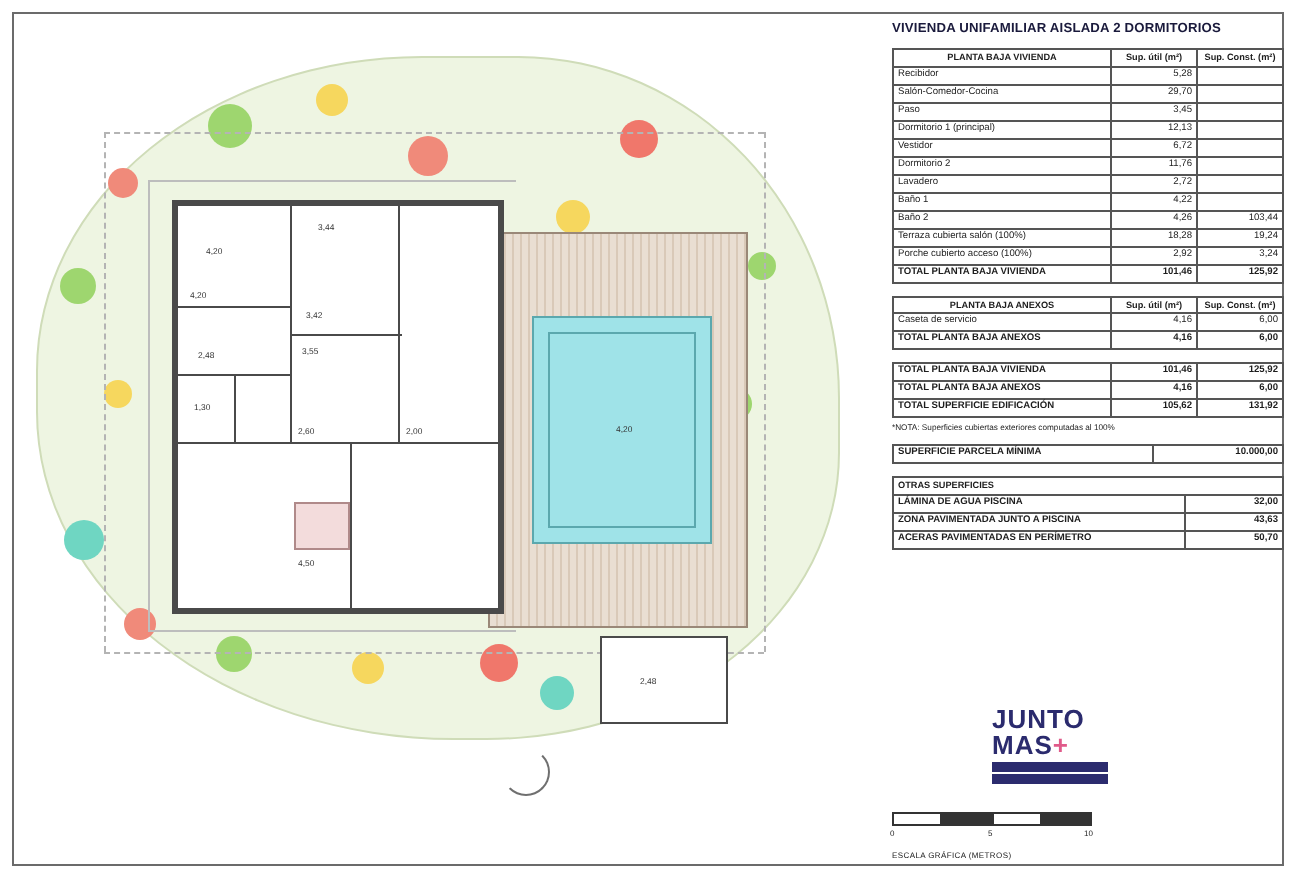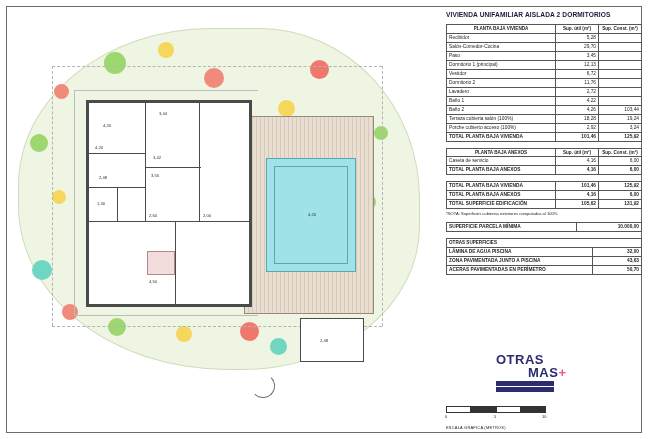--- a/index.html
+++ b/index.html
@@ -38,21 +38,21 @@
   td.l{text-align:left;}
   td.r{text-align:right;}
   tr.tot td{font-weight:bold;}
   .nm{font-size:4.1px;color:#222;margin:2px 0 6px 0;}
   .sp{height:6px;}
   .tblwrap{margin-bottom:0;}
 
   
   #logo{position:absolute;left:50px;top:345px;width:144px;height:48px;background:#ffffff;}
   .logo-imo{font-size:13px;font-weight:bold;color:#2b2b6e;letter-spacing:.5px;line-height:1;}
-  .logo-mas{font-size:13px;font-weight:bold;color:#2b2b6e;letter-spacing:.5px;line-height:1;margin-left:32px;}
+  .logo-mas{font-size:13px;font-weight:bold;color:#2b2b6e;letter-spacing:.5px;line-height:1;}
   .logo-plus{color:#e05a8a;font-weight:bold;}
   .logo-bar{width:58px;height:5px;background:#2b2b6e;margin-top:2px;}
   .logo-bar2{width:58px;height:5px;background:#2b2b6e;margin-top:1px;}
 
   
   #scalebar{position:absolute;left:0px;top:398px;width:196px;}
   .sb-row{position:relative;height:7px;width:150px;}
   .sb-seg{position:absolute;top:0;height:7px;border:.5px solid #333;box-sizing:border-box;}
   .sb-lab{position:absolute;font-size:4px;color:#222;top:8px;}
   .sb-cap{font-size:4px;color:#222;margin-top:12px;letter-spacing:.2px;}
@@ -286,21 +286,21 @@
             <td class="r">43,63</td>
           </tr>
         <tr class="tot">
             <td class="l">ACERAS PAVIMENTADAS EN PERÍMETRO</td>
             <td class="r">50,70</td>
           </tr>
       </tbody>
     </table>
 
     <div id="logo">
-      <div class="logo-imo">OTRAS</div>
+      <div class="logo-imo">JUNTO</div>
       <div class="logo-mas">
         <span>MAS</span><span class="logo-plus">+</span>
       </div>
       <div class="logo-bar"></div>
       <div class="logo-bar2"></div>
     </div>
 
     <div id="scalebar">
       <div class="sb-row">
         <div class="sb-seg" style="left:0px;width:25px;background:#ffffff;"></div>

